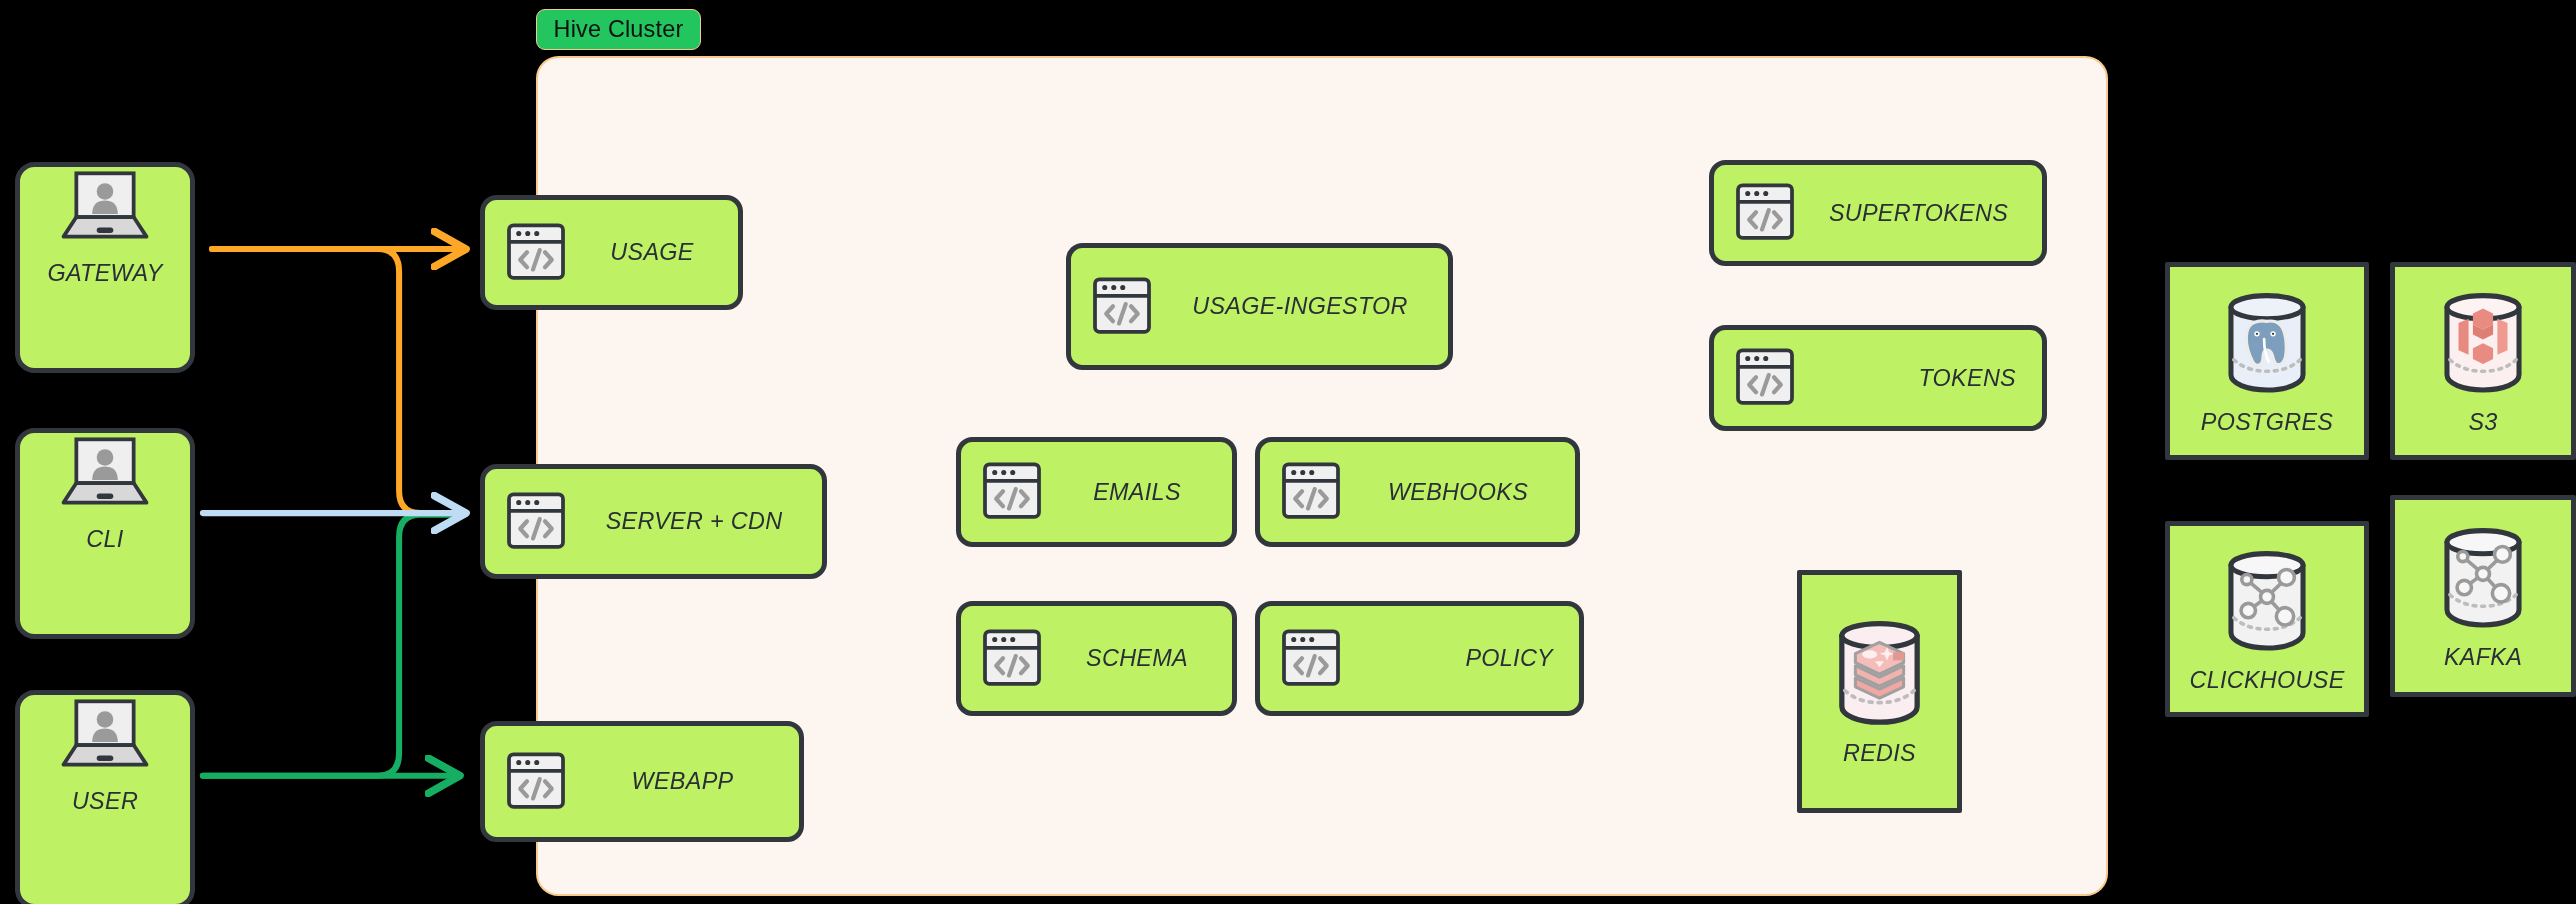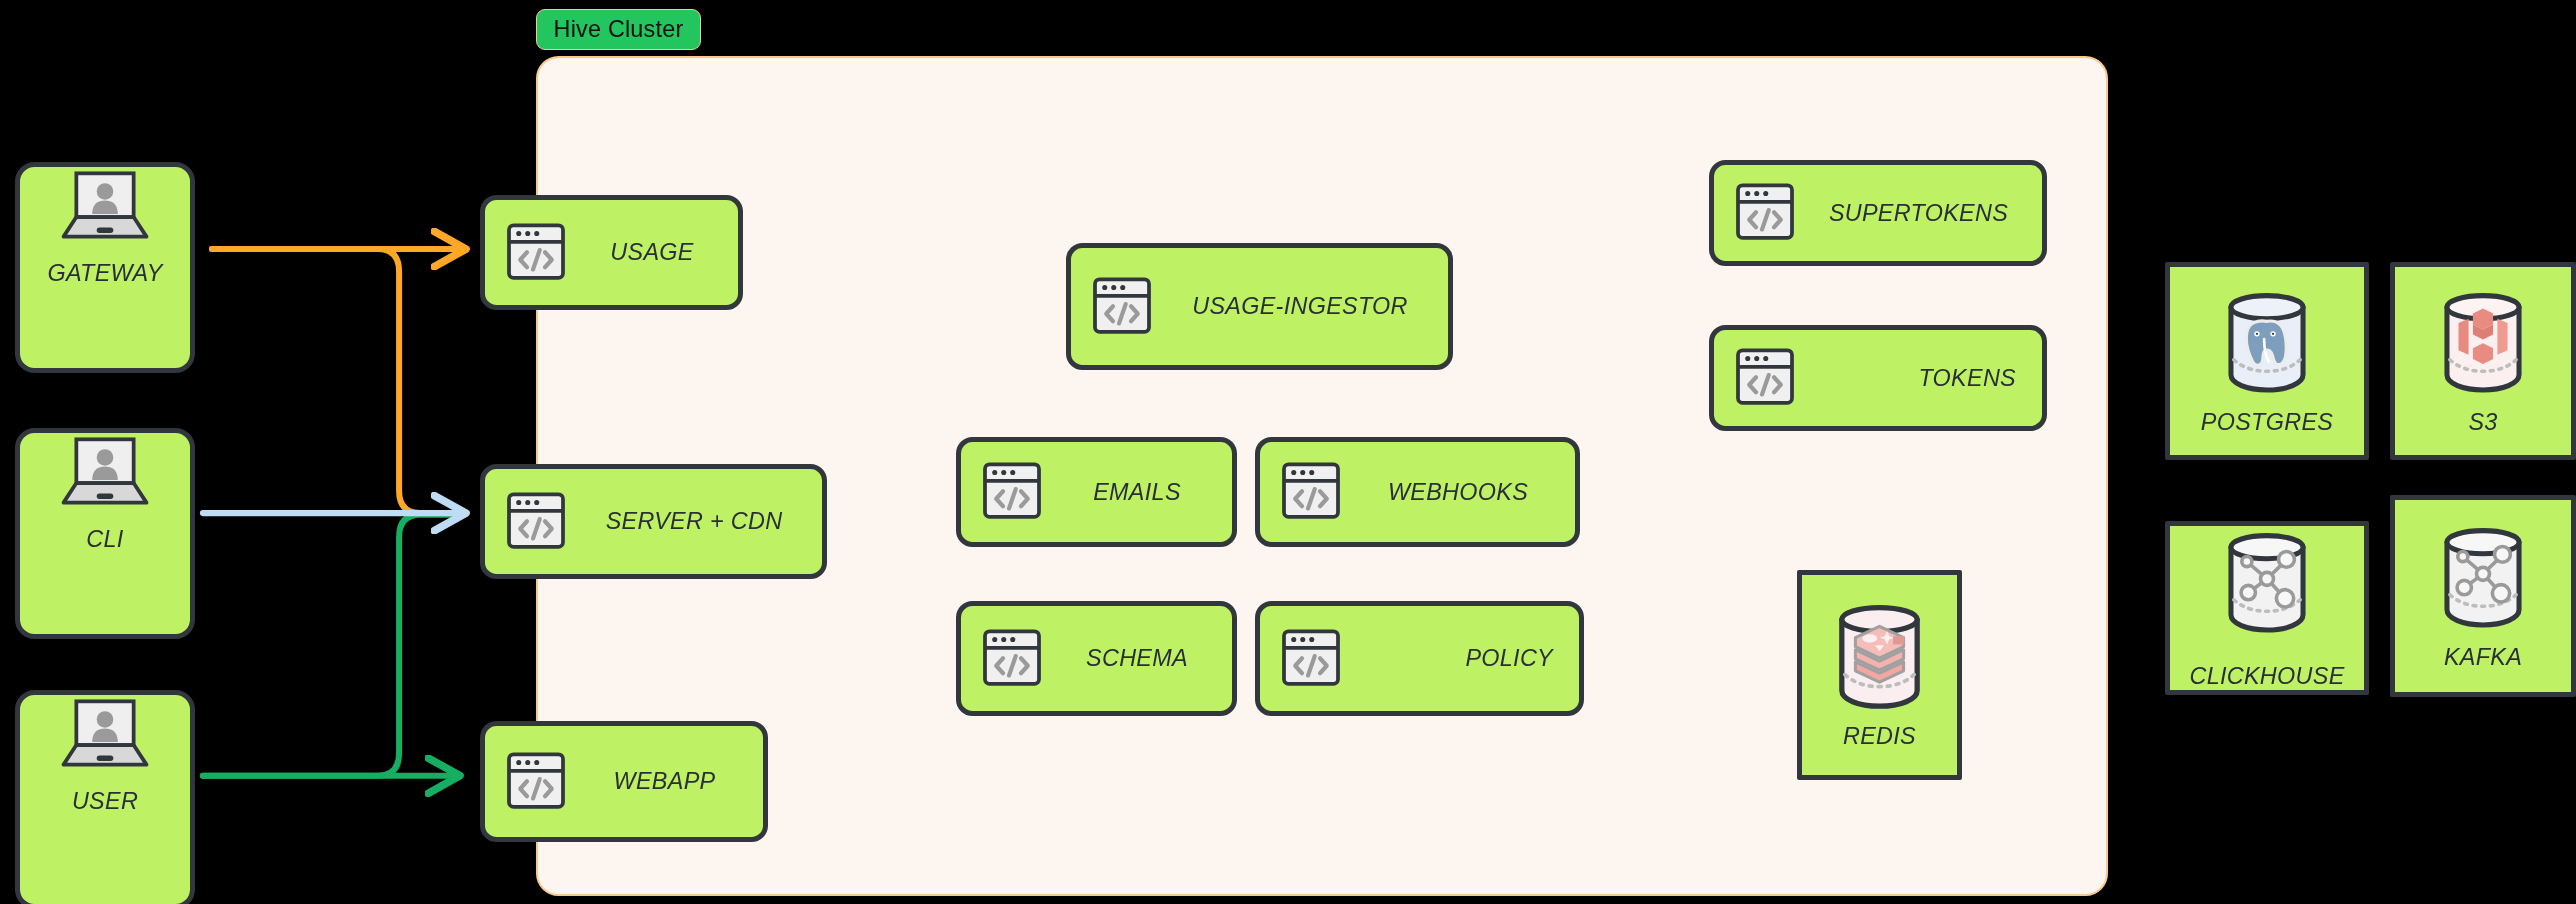--- a/index.html
+++ b/index.html
@@ -197,21 +197,21 @@
         <path d="M4 26 H76" stroke="#31373D" stroke-width="5"></path>
         <circle cx="17" cy="15" r="3.4" fill="#31373D"></circle>
         <circle cx="29" cy="15" r="3.4" fill="#31373D"></circle>
         <circle cx="41" cy="15" r="3.4" fill="#31373D"></circle>
         <path d="M28 40 L19 50 L28 60 M52 40 L61 50 L52 60 M45 37 L36 63" fill="none" stroke="#9A9A9A" stroke-width="5.5" stroke-linecap="round" stroke-linejoin="round"></path>
       </svg>
     </span>
     <span class="node-label">SERVER + CDN</span>
   </div>
 
-  <div class="node service" style="left:480px; top:701px; width:288px; height:121px;">
+  <div class="node service" style="left:480px; top:701px; width:324px; height:121px;">
     <span class="icon-wrap">
       <svg width="60" height="59" viewBox="0 0 80 78">
         <rect x="4" y="4" width="72" height="70" rx="6" fill="#F0F0F0" stroke="#31373D" stroke-width="5"></rect>
         <path d="M4 26 H76" stroke="#31373D" stroke-width="5"></path>
         <circle cx="17" cy="15" r="3.4" fill="#31373D"></circle>
         <circle cx="29" cy="15" r="3.4" fill="#31373D"></circle>
         <circle cx="41" cy="15" r="3.4" fill="#31373D"></circle>
         <path d="M28 40 L19 50 L28 60 M52 40 L61 50 L52 60 M45 37 L36 63" fill="none" stroke="#9A9A9A" stroke-width="5.5" stroke-linecap="round" stroke-linejoin="round"></path>
       </svg>
     </span>
@@ -309,21 +309,21 @@
         <path d="M4 26 H76" stroke="#31373D" stroke-width="5"></path>
         <circle cx="17" cy="15" r="3.4" fill="#31373D"></circle>
         <circle cx="29" cy="15" r="3.4" fill="#31373D"></circle>
         <circle cx="41" cy="15" r="3.4" fill="#31373D"></circle>
         <path d="M28 40 L19 50 L28 60 M52 40 L61 50 L52 60 M45 37 L36 63" fill="none" stroke="#9A9A9A" stroke-width="5.5" stroke-linecap="round" stroke-linejoin="round"></path>
       </svg>
     </span>
     <span class="node-label align-right">TOKENS</span>
   </div>
 
-  <div class="node store" style="left:1797px; top:550px; width:165px; height:210px;">
+  <div class="node store" style="left:1797px; top:550px; width:165px; height:243px;">
     <span class="icon-wrap">
       <svg width="103" height="110" viewBox="0 0 136 146">
         <path d="M18 26 V120 C18 132 40 141 68 141 C96 141 118 132 118 120 V26 Z" fill="#FBEEF0" stroke="#31373D" stroke-width="7" stroke-linejoin="round"></path>
         <ellipse cx="68" cy="26" rx="50" ry="16" fill="#FBEEF0" stroke="#31373D" stroke-width="7"></ellipse>
         <path d="M22 99 C34 110 50 115 68 115 C86 115 102 110 114 99" fill="none" stroke="#BDBDBD" stroke-width="5" stroke-dasharray="4 8" stroke-linecap="round"></path>
         <g stroke="#A0A0A0" stroke-width="4" stroke-linejoin="round">
           <path d="M36 82 L68 97 L100 82 L100 94 L68 109 L36 94 Z" fill="#F2A7A3"></path>
           <path d="M36 66 L68 81 L100 66 L100 78 L68 93 L36 78 Z" fill="#F3B2AE"></path>
           <path d="M36 50 L68 35 L100 50 L100 62 L68 77 L36 62 Z" fill="#F4BDB9"></path>
         </g>
@@ -366,21 +366,21 @@
           <path d="M102 48 L88 42 L88 92 L102 86 Z" fill="#EE9A8F"></path>
           <path d="M68 28 L82 35 L82 50 L68 57 L54 50 L54 35 Z" fill="#E88C82"></path>
           <path d="M68 57 L82 50 L82 64 L68 71 L54 64 L54 50 Z" fill="#DE7F75"></path>
           <path d="M68 76 L82 83 L82 98 L68 105 L54 98 L54 83 Z" fill="#E88C82"></path>
         </g>
       </svg>
     </span>
     <span class="node-label">S3</span>
   </div>
 
-  <div class="node store" style="left:2165px; top:501px; width:204px; height:174px;justify-content:space-between;">
+  <div class="node store" style="left:2165px; top:501px; width:204px; height:196px;">
     <span class="icon-wrap">
       <svg width="98" height="110" viewBox="0 0 136 146">
         <path d="M18 26 V120 C18 132 40 141 68 141 C96 141 118 132 118 120 V26 Z" fill="#F2F2F2" stroke="#31373D" stroke-width="7" stroke-linejoin="round"></path>
         <ellipse cx="68" cy="26" rx="50" ry="16" fill="#F7F7F7" stroke="#31373D" stroke-width="7"></ellipse>
         <path d="M22 99 C34 110 50 115 68 115 C86 115 102 110 114 99" fill="none" stroke="#BDBDBD" stroke-width="5" stroke-dasharray="4 8" stroke-linecap="round"></path>
         <g stroke="#9A9A9A" stroke-width="5" fill="none">
           <path d="M40 46 L68 70 L95 44 M68 70 L44 88 M68 70 L92 96"></path>
           <circle cx="68" cy="70" r="9" fill="#F7F7F7"></circle>
           <circle cx="40" cy="46" r="7" fill="#F7F7F7"></circle>
           <circle cx="95" cy="43" r="11" fill="#F7F7F7"></circle>

